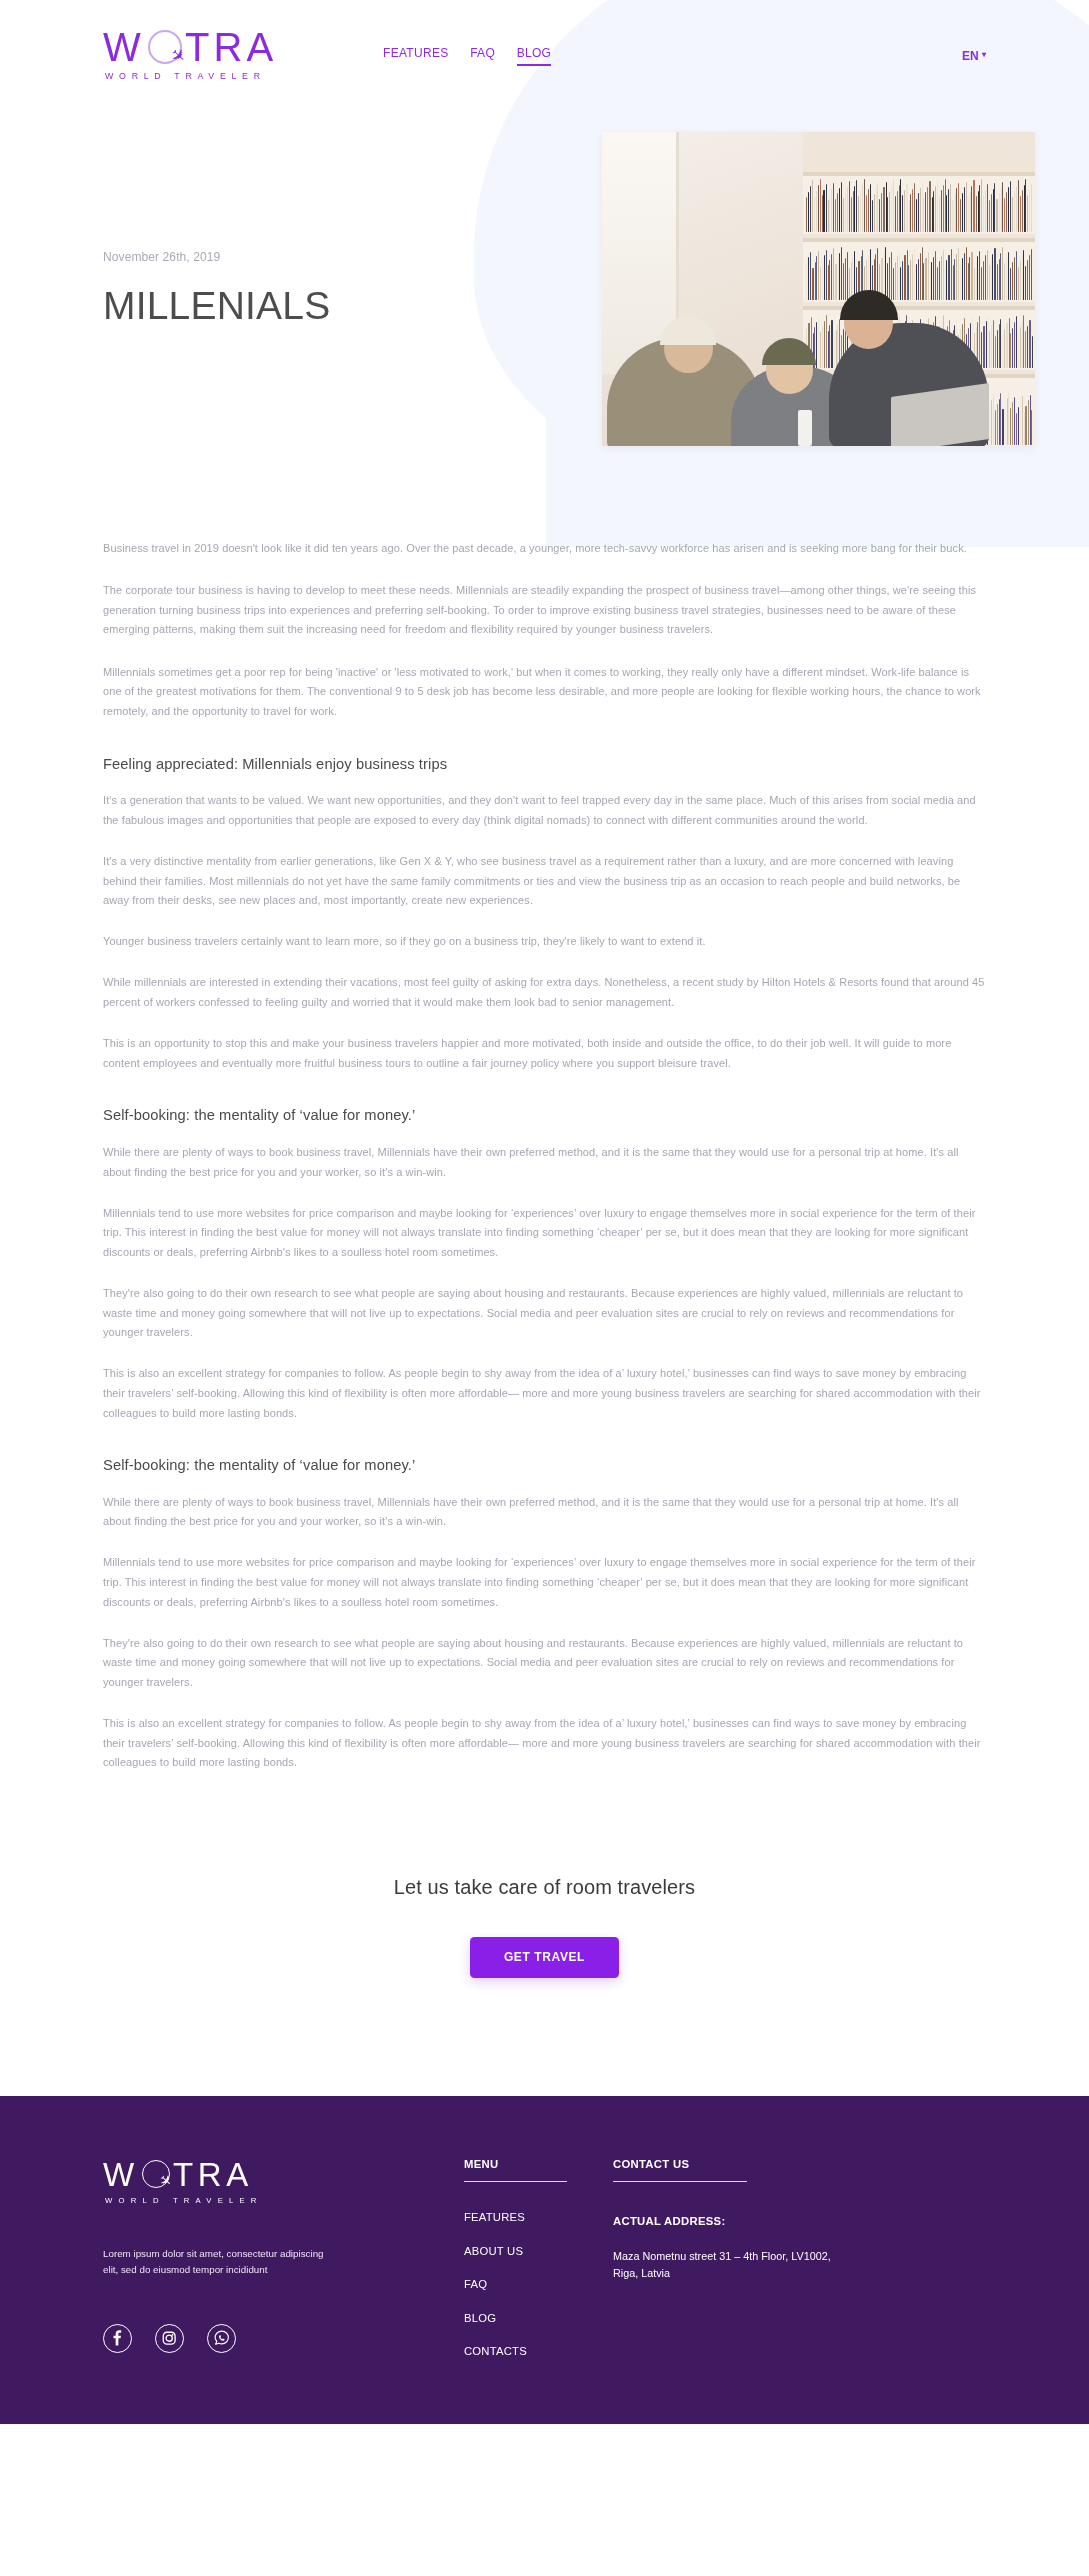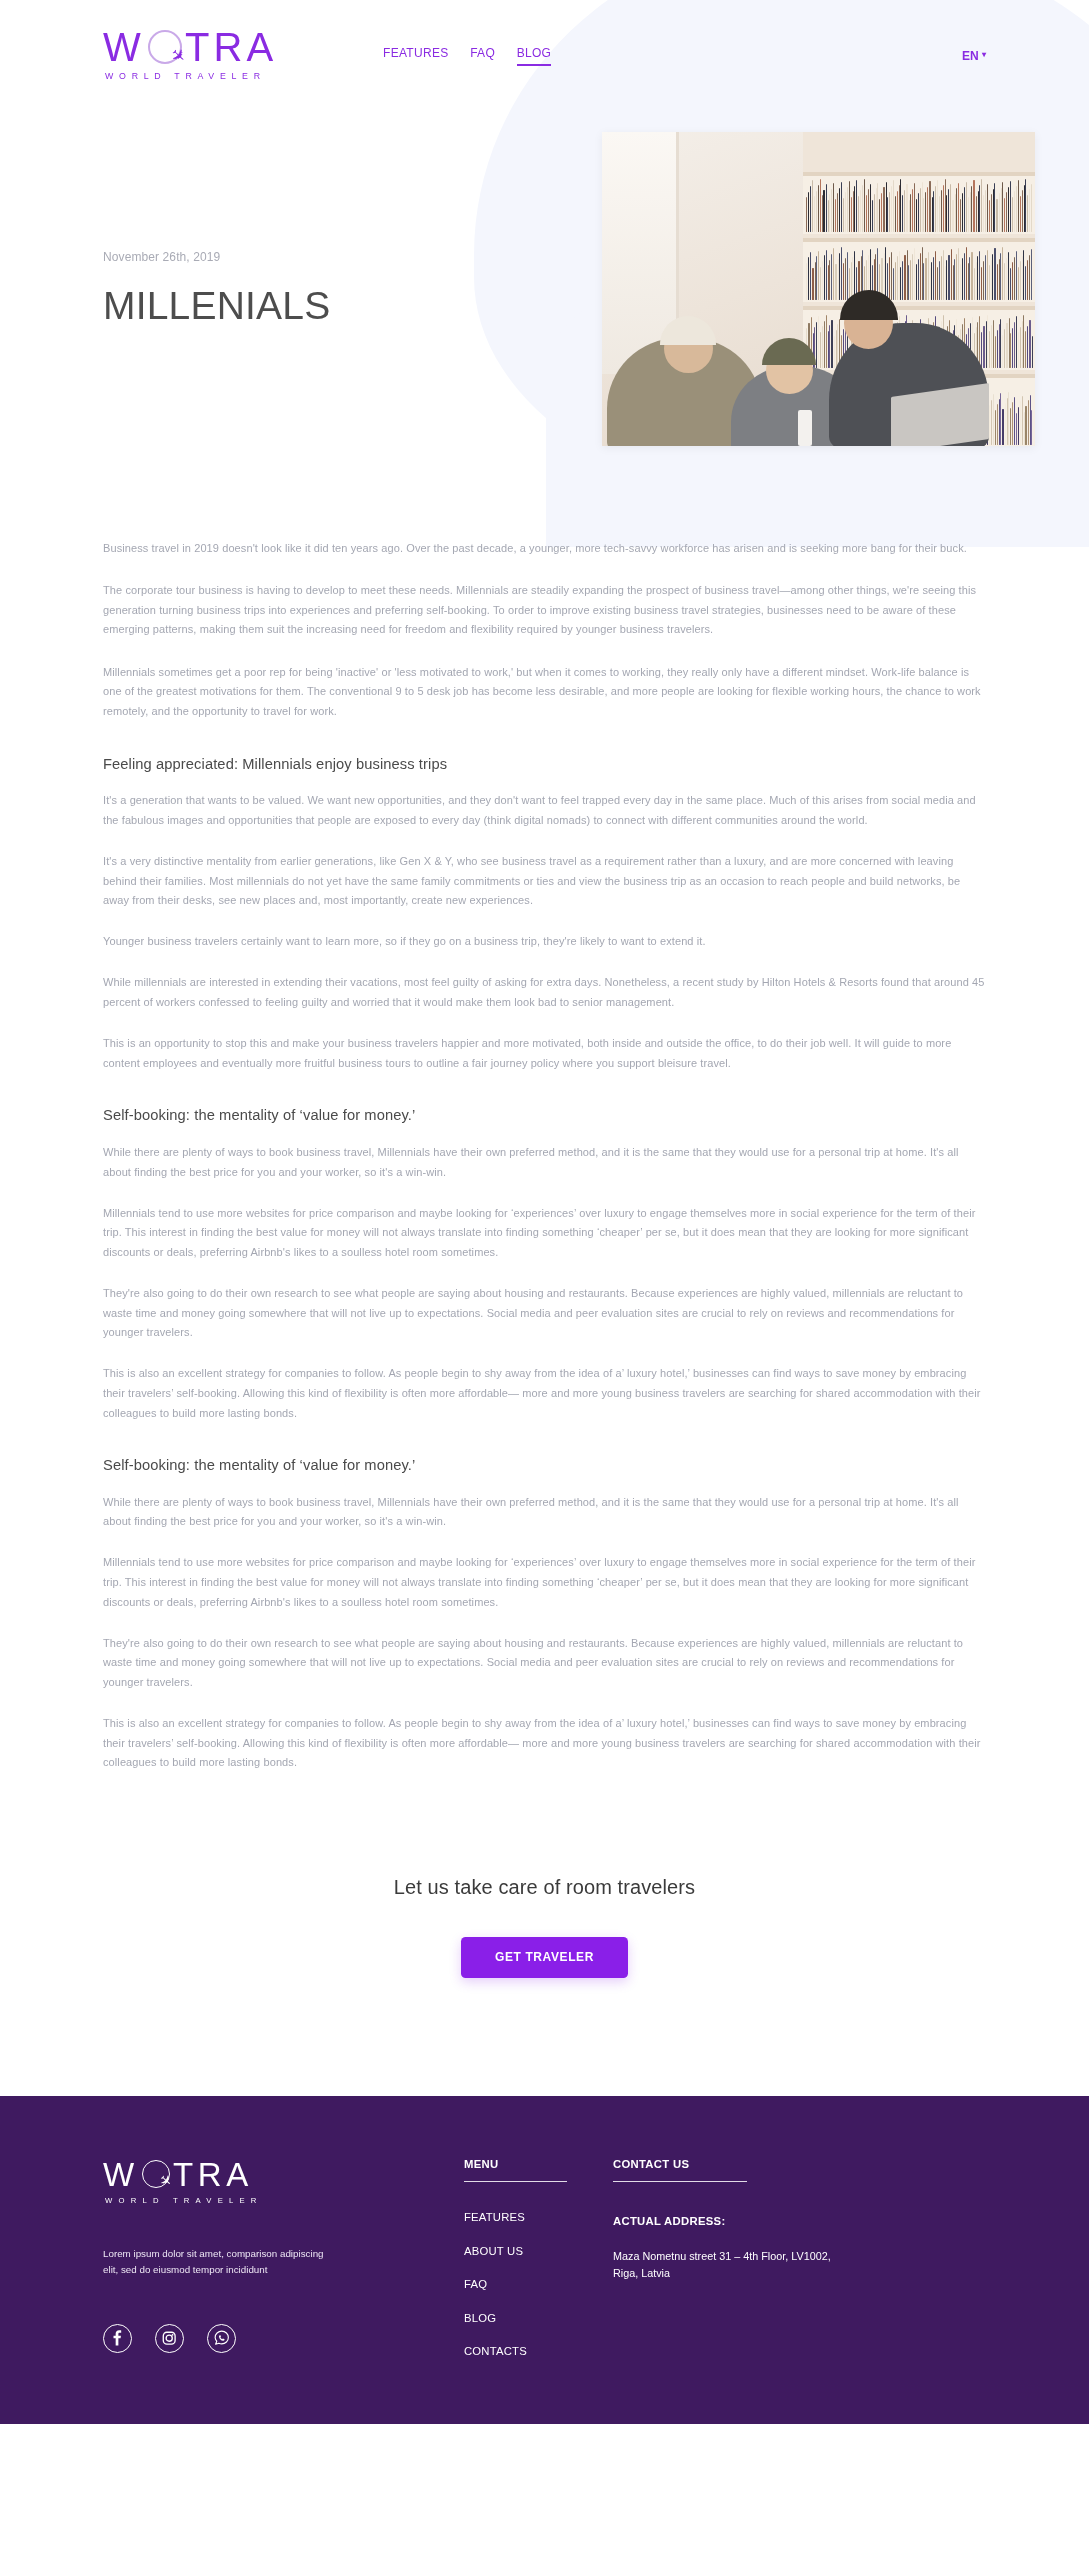--- a/index.html
+++ b/index.html
@@ -762,38 +762,38 @@
 
     <h2 class="sec">Self-booking: the mentality of ‘value for money.’</h2>
     <p class="body">While there are plenty of ways to book business travel, Millennials have their own preferred method, and it is the same that they would use for a personal trip at home. It's all about finding the best price for you and your worker, so it's a win-win.</p>
     <p class="body">Millennials tend to use more websites for price comparison and maybe looking for ‘experiences’ over luxury to engage themselves more in social experience for the term of their trip. This interest in finding the best value for money will not always translate into finding something ‘cheaper’ per se, but it does mean that they are looking for more significant discounts or deals, preferring Airbnb's likes to a soulless hotel room sometimes.</p>
     <p class="body">They're also going to do their own research to see what people are saying about housing and restaurants. Because experiences are highly valued, millennials are reluctant to waste time and money going somewhere that will not live up to expectations. Social media and peer evaluation sites are crucial to rely on reviews and recommendations for younger travelers.</p>
     <p class="body">This is also an excellent strategy for companies to follow. As people begin to shy away from the idea of a’ luxury hotel,’ businesses can find ways to save money by embracing their travelers’ self-booking. Allowing this kind of flexibility is often more affordable— more and more young business travelers are searching for shared accommodation with their colleagues to build more lasting bonds.</p>
   </div>
 
   <div class="cta">
     <div class="cta-title">Let us take care of room travelers</div>
-    <button class="cta-btn">GET TRAVELER</button>
+    <button class="cta-btn">GET TRAVEL</button>
   </div>
   <div class="cta-spacer"></div>
 
   <div class="footer">
 
     <div class="f-brand">
       <div class="f-logo-main">
         <span>W</span>
         <span class="f-logo-o">
           <span class="ring"></span>
           <span class="plane">✈</span>
         </span>
         <span>TRA</span>
       </div>
       <div class="f-logo-sub">WORLD TRAVELER</div>
 
-      <div class="f-tagline">Lorem ipsum dolor sit amet, comparison adipiscing elit, sed do eiusmod tempor incididunt</div>
+      <div class="f-tagline">Lorem ipsum dolor sit amet, consectetur adipiscing elit, sed do eiusmod tempor incididunt</div>
 
       <div class="f-social">
         <a class="soc" href="#">
           <svg width="8.2" height="15.5" viewBox="0 0 16 30" aria-hidden="true">
             <path fill="#ffffff" d="M10.5 30V16.2h4.3l.7-5.2h-5V7.9c0-1.5.4-2.5 2.6-2.5H16V.7C15.5.6 13.8.5 11.9.5 7.9.5 5.2 2.9 5.2 7.3V11H1v5.2h4.2V30z"></path>
           </svg>
         </a>
         <a class="soc" href="#">
           <svg width="14.4" height="14.4" viewBox="0 0 28 28" aria-hidden="true">
             <rect x="2.5" y="2.5" width="23" height="23" rx="7" fill="none" stroke="#ffffff" stroke-width="2.6"></rect>

